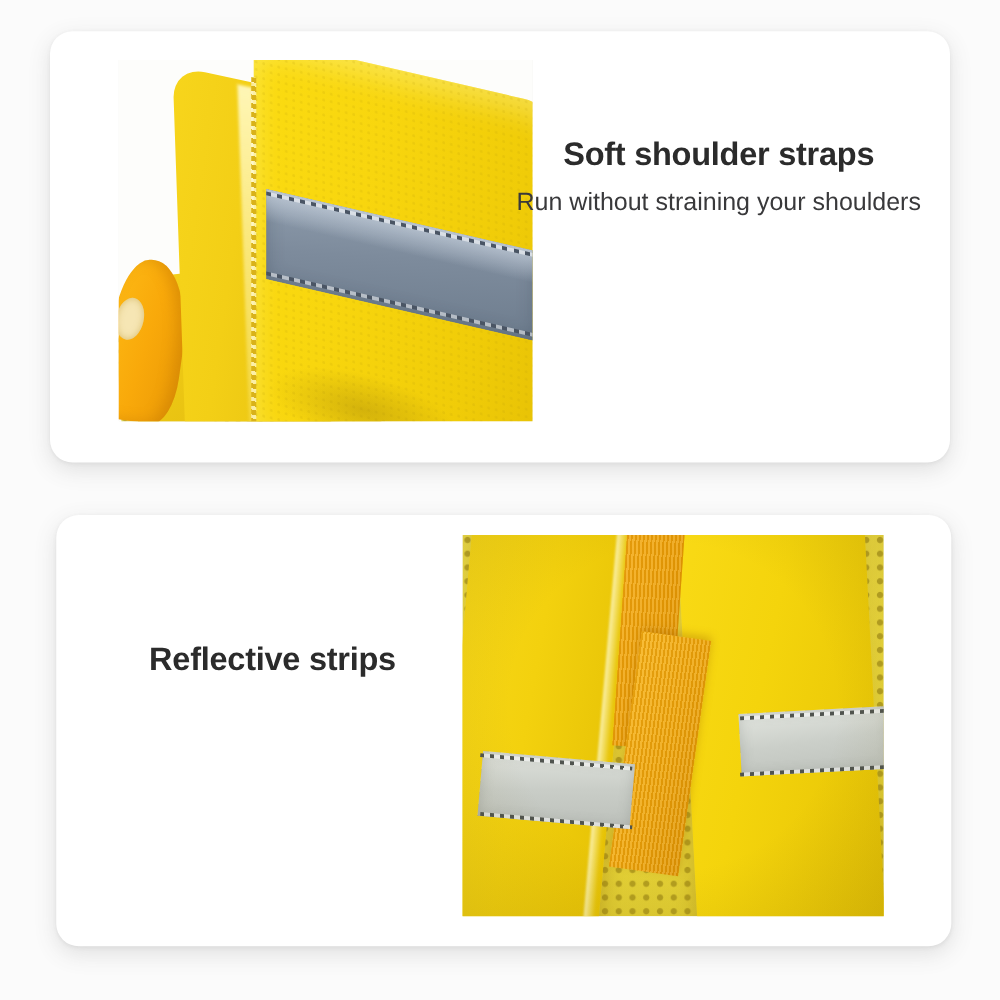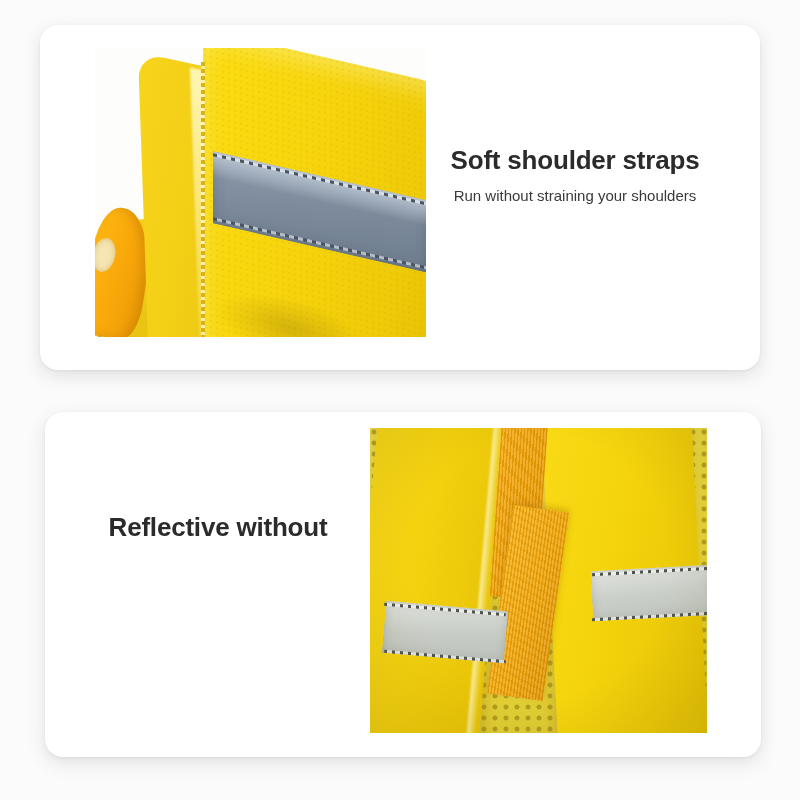--- a/index.html
+++ b/index.html
@@ -40,37 +40,36 @@
 
   
   .text-block {
     position: absolute;
     text-align: center;
   }
   .text-top {
     left: 410px;
     top: 108px;
     width: 330px;
-    margin-top: 37px;
   }
   .text-bottom {
     left: 58px;
     top: 512px;
     width: 320px;
   }
   .feature-title {
     font-size: 26px;
     font-weight: bold;
     color: #2b2b2b;
     letter-spacing: -0.2px;
     line-height: 1.2;
     margin: 0 0 10px 0;
   }
   .feature-sub {
-    font-size: 15px;
+    font-size: 20px;
     font-weight: normal;
     color: #39393b;
     line-height: 1.32;
     margin: 0;
   }
 
   
   .photo {
     position: absolute;
     overflow: hidden;
@@ -387,21 +386,21 @@
 </div>
 
 <div class="text-block text-top">
   <p class="feature-title">Soft shoulder straps</p>
   <p class="feature-sub">Run without straining your shoulders</p>
 </div>
 
 <div class="card card-bottom"></div>
 
 <div class="text-block text-bottom">
-  <p class="feature-title">Reflective without</p>
+  <p class="feature-title">Reflective strips</p>
 </div>
 
 <div class="photo photo-bottom">
   <div class="scene">
     <div class="b-mesh"></div>
     <div class="b-strap-l"></div>
     <div class="b-strap-l-edge"></div>
     <div class="b-strap-r"></div>
     <div class="b-web-a"></div>
     <div class="b-web-b"></div>

